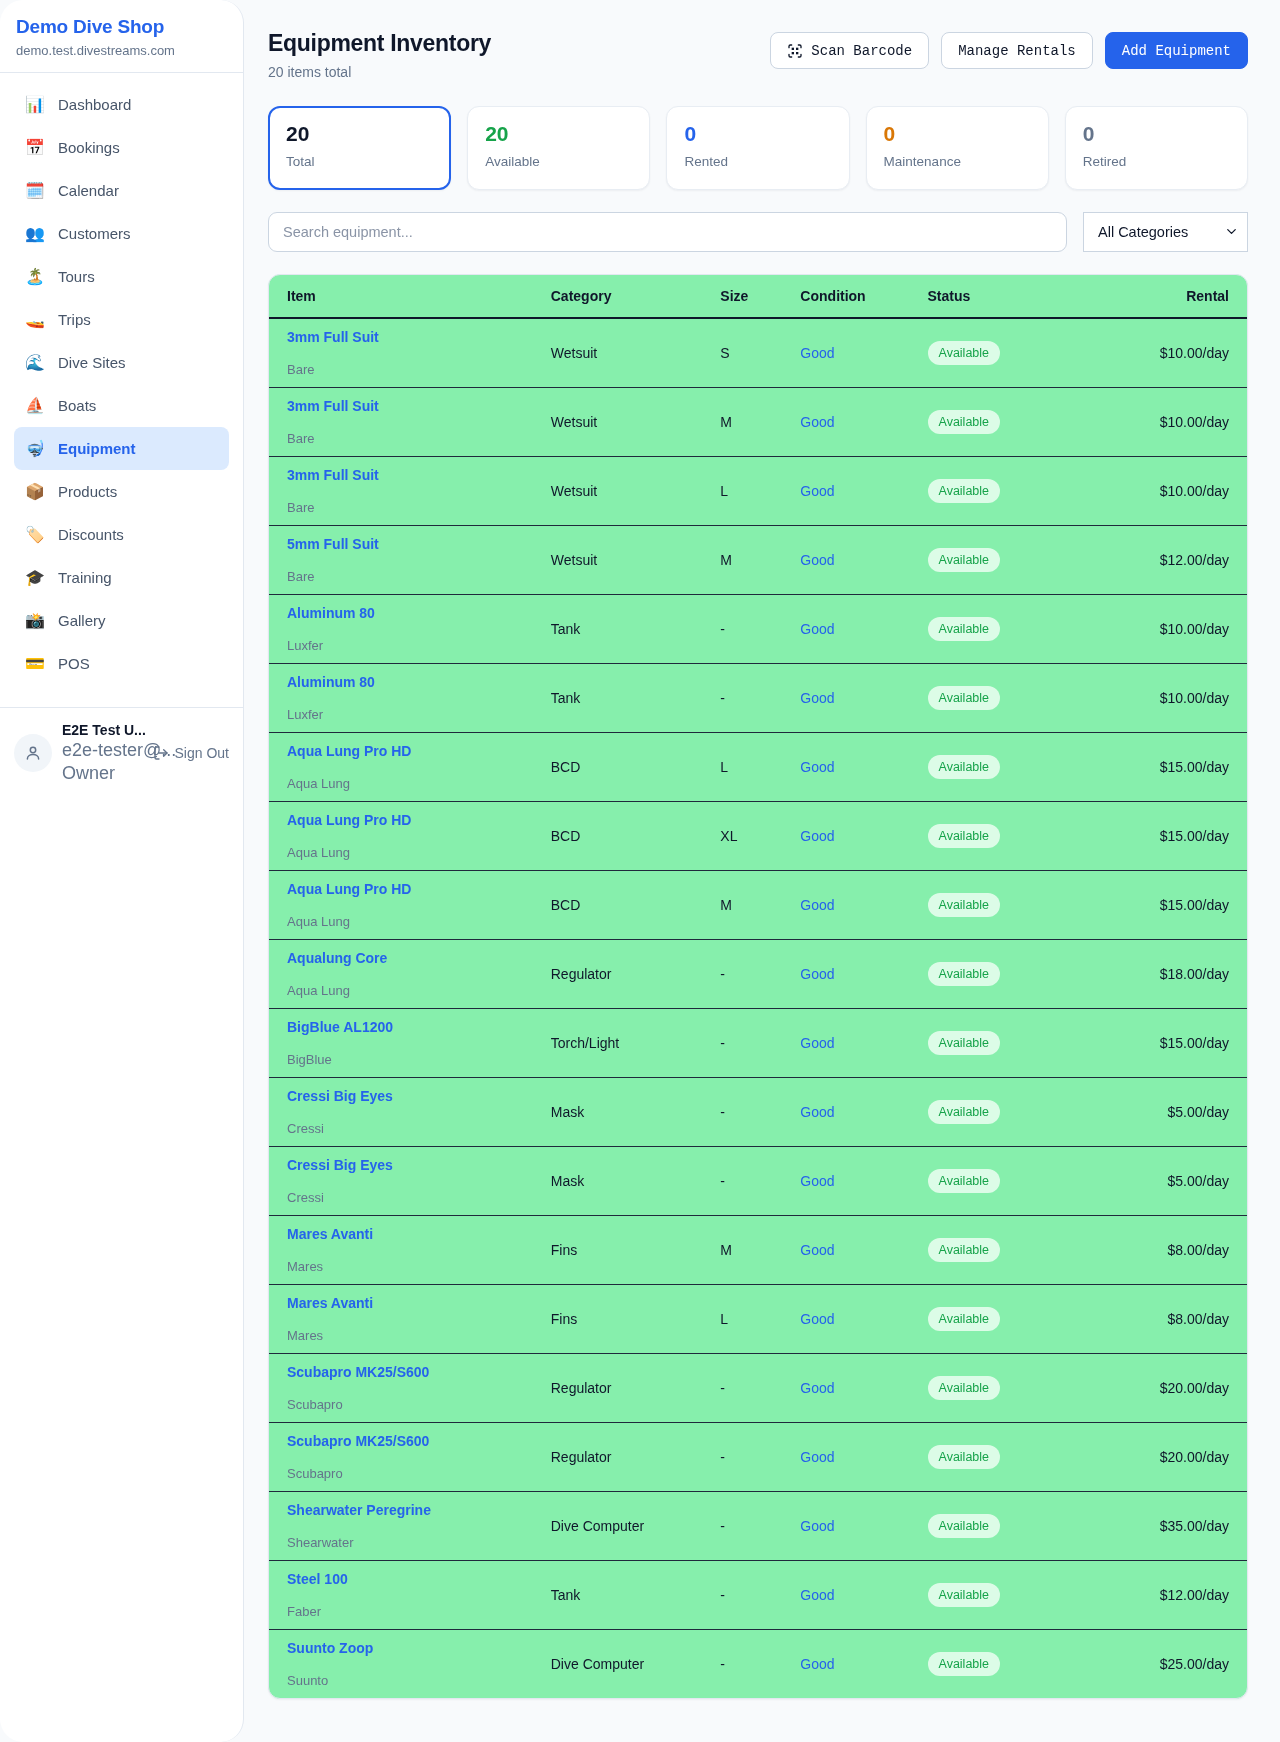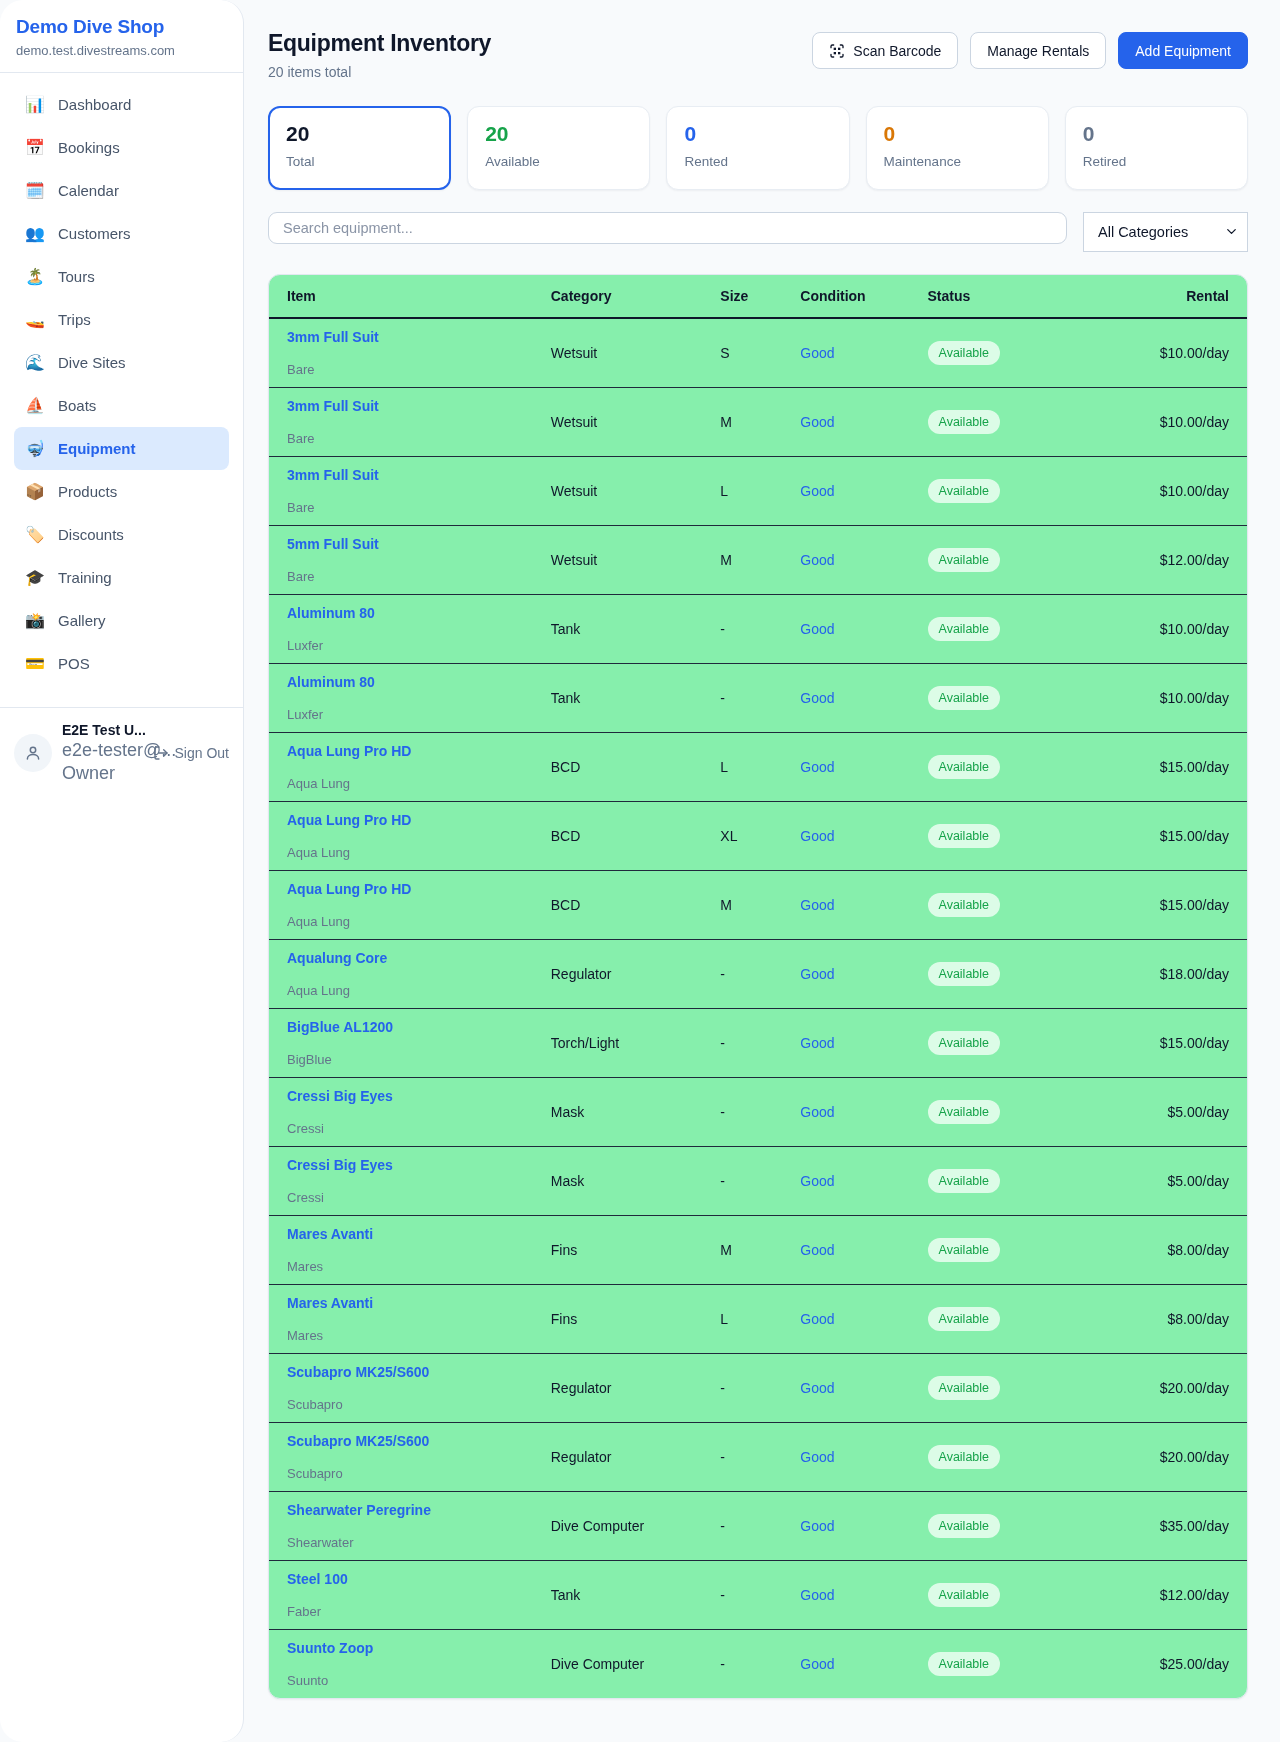--- a/index.html
+++ b/index.html
@@ -45,21 +45,21 @@
 
   
   .main { flex: 1; padding: 30px 32px 0 24px; }
   .page-header { display: flex; justify-content: space-between; align-items: flex-start; }
   .page-title { font-size: 23px; font-weight: 700; color: #0f172a; letter-spacing: -0.3px; }
   .page-subtitle { font-size: 14px; color: #64748b; margin-top: 7px; }
   .header-actions { display: flex; gap: 12px; margin-top: 2px; }
   .btn {
     display: flex; align-items: center; gap: 8px; height: 37px; padding: 0 16px;
     border-radius: 8px; font-size: 14px; font-weight: 500; cursor: pointer;
-    font-family: Liberation Sans, sans-serif; background: #ffffff; border: 1px solid #cbd5e1; color: #0f172a;
+    font-family: Liberation Mono, monospace; background: #ffffff; border: 1px solid #cbd5e1; color: #0f172a;
   }
   .btn.primary { background: #2563eb; border-color: #2563eb; color: #ffffff; }
 
   
   .stats { display: grid; grid-template-columns: repeat(5, 1fr); gap: 16px; margin-top: 26px; }
   .stat-card {
     background: #ffffff; border: 1px solid #e8edf3; border-radius: 12px;
     padding: 15px 17px; height: 84px; cursor: pointer;
     box-shadow: 0 1px 2px rgba(15,23,42,0.05);
   }
@@ -68,21 +68,21 @@
   .stat-value[data-tone="dark"]   { color: #0f172a; }
   .stat-value[data-tone="green"]  { color: #16a34a; }
   .stat-value[data-tone="blue"]   { color: #2563eb; }
   .stat-value[data-tone="orange"] { color: #d97706; }
   .stat-value[data-tone="gray"]   { color: #64748b; }
   .stat-label { font-size: 13.5px; color: #64748b; margin-top: 8px; }
 
   
   .filter-row { display: flex; gap: 16px; margin-top: 22px; }
   .search-input {
-    flex: 1; height: 32px; border: 1px solid #cbd5e1; border-radius: 9px;
+    flex: 1; height: 40px; border: 1px solid #cbd5e1; border-radius: 9px;
     padding: 0 14px; font-size: 14.5px; font-family: inherit; color: #0f172a; background: #fff;
   }
   .search-input::placeholder { color: #8a94a6; }
   .select-wrap { position: relative; width: 165px; }
   .category-select {
     width: 100%; height: 40px; border: 1px solid #cbd5e1; border-radius: 0;
     padding: 0 30px 0 14px; font-size: 14.5px; font-family: inherit; color: #0f172a;
     background: #fff; appearance: none; -webkit-appearance: none; cursor: pointer;
   }
   .select-chevron { position: absolute; right: 9px; top: 12px; pointer-events: none; }

